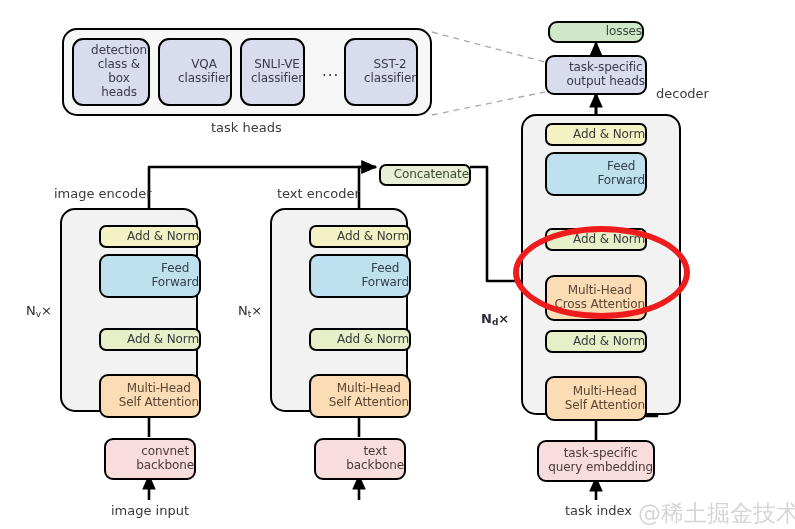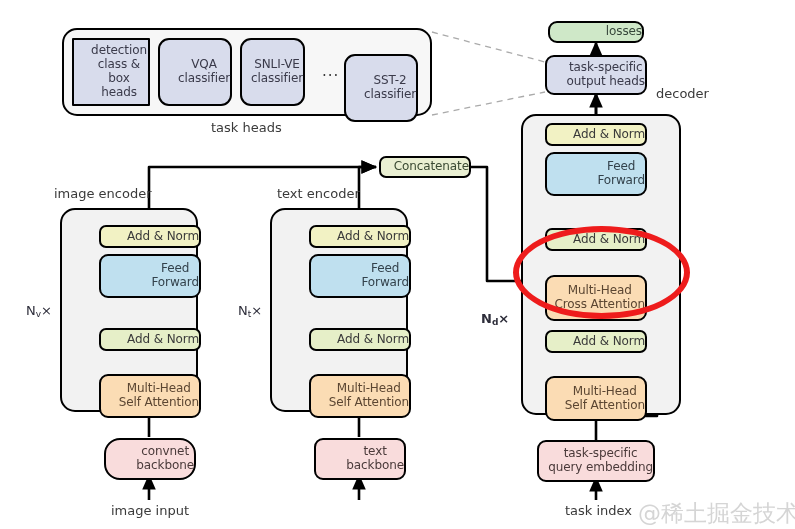--- a/index.html
+++ b/index.html
@@ -42,21 +42,21 @@
     z-index: 5;
   }
   .box span { display: block; }
   .c-addnorm-y { background: #f2f2c4; }
   .c-addnorm-g { background: #e6efc8; }
   .c-ff        { background: #bfe0ef; color: #33424c; }
   .c-attn      { background: #fbdcb4; color: #5b4632; margin-top: 17px; }
   .c-input     { background: #f9dcdc; color: #4a3a3a; }
   .c-head      { background: #d8dcec; color: #3a3a4a; }
   .c-loss      { background: #cfe8c8; color: #36463a; }
-  .c-concat    { background: #e9efd2; color: #3a4a33; }
+  .c-concat    { background: #e9efd2; color: #3a4a33; margin-top: 8px; }
 
   
   .group {
     position: absolute;
     box-sizing: border-box;
     background: #f2f2f2;
     border: 2.6px solid #000000;
     border-radius: 15px;
     z-index: 1;
   }
@@ -169,21 +169,21 @@
       <path d="M596,230 L596,194" marker-end="url(#ah)"></path>
 
       <path d="M596,209 L657,209 L657,135 L639,135" marker-end="url(#ah)"></path>
 
       <path d="M596,124 L596,93"></path>
     </g>
   </svg>
 
   <div class="group-outline" style="left:62px; top:28px; width:370px; height:88px;"></div>
 
-  <div class="box c-head" style="left:72px; top:38px; width:78px; height:68px; border-radius:1px;padding-left:16px;">
+  <div class="box c-head" style="left:72px; top:38px; width:78px; height:68px; border-radius:11px;padding-left:16px;">
     <div>
       <span>detection</span>
       <span>class &amp;</span>
       <span>box heads</span>
     </div>
   </div>
 
   <div class="box c-head" style="left:158px; top:38px; width:74px; height:68px; border-radius:11px;">
     <div>
       <span>VQA</span>
@@ -193,21 +193,21 @@
 
   <div class="box c-head" style="left:240px; top:38px; width:65px; height:68px; border-radius:11px;">
     <div>
       <span>SNLI-VE</span>
       <span>classifier</span>
     </div>
   </div>
 
   <div class="dots" style="left:322px; top:62px;">...</div>
 
-  <div class="box c-head" style="left:344px; top:38px; width:74px; height:68px; border-radius:11px;margin-top:16px;">
+  <div class="box c-head" style="left:344px; top:38px; width:74px; height:68px; border-radius:11px;">
     <div>
       <span>SST-2</span>
       <span>classifier</span>
     </div>
   </div>
 
   <div class="label" style="left:211px; top:120px;text-align:right;">task heads</div>
 
   <div class="box c-loss" style="left:548px; top:21px; width:96px; height:22px;">
     <span>losses</span>
@@ -243,21 +243,21 @@
   </div>
   <div class="box c-addnorm-g" style="left:99px; top:328px; width:102px; height:23px; border-radius:7px;">
     <span>Add &amp; Norm</span>
   </div>
   <div class="box c-attn" style="left:99px; top:357px; width:102px; height:44px;">
     <div>
       <span>Multi-Head</span>
       <span>Self Attention</span>
     </div>
   </div>
-  <div class="box c-input" style="left:104px; top:438px; width:92px; height:42px;border-radius:16px;">
+  <div class="box c-input" style="left:104px; top:438px; width:92px; height:42px;">
     <div>
       <span>convnet</span>
       <span>backbone</span>
     </div>
   </div>
   <div class="label" style="left:111px; top:503px;">image input</div>
 
   <div class="label" style="left:277px; top:186px;">text encoder</div>
   <div class="group" style="left:270px; top:208px; width:138px; height:204px;"></div>
   <div class="nlabel" style="left:238px; top:303px;">

